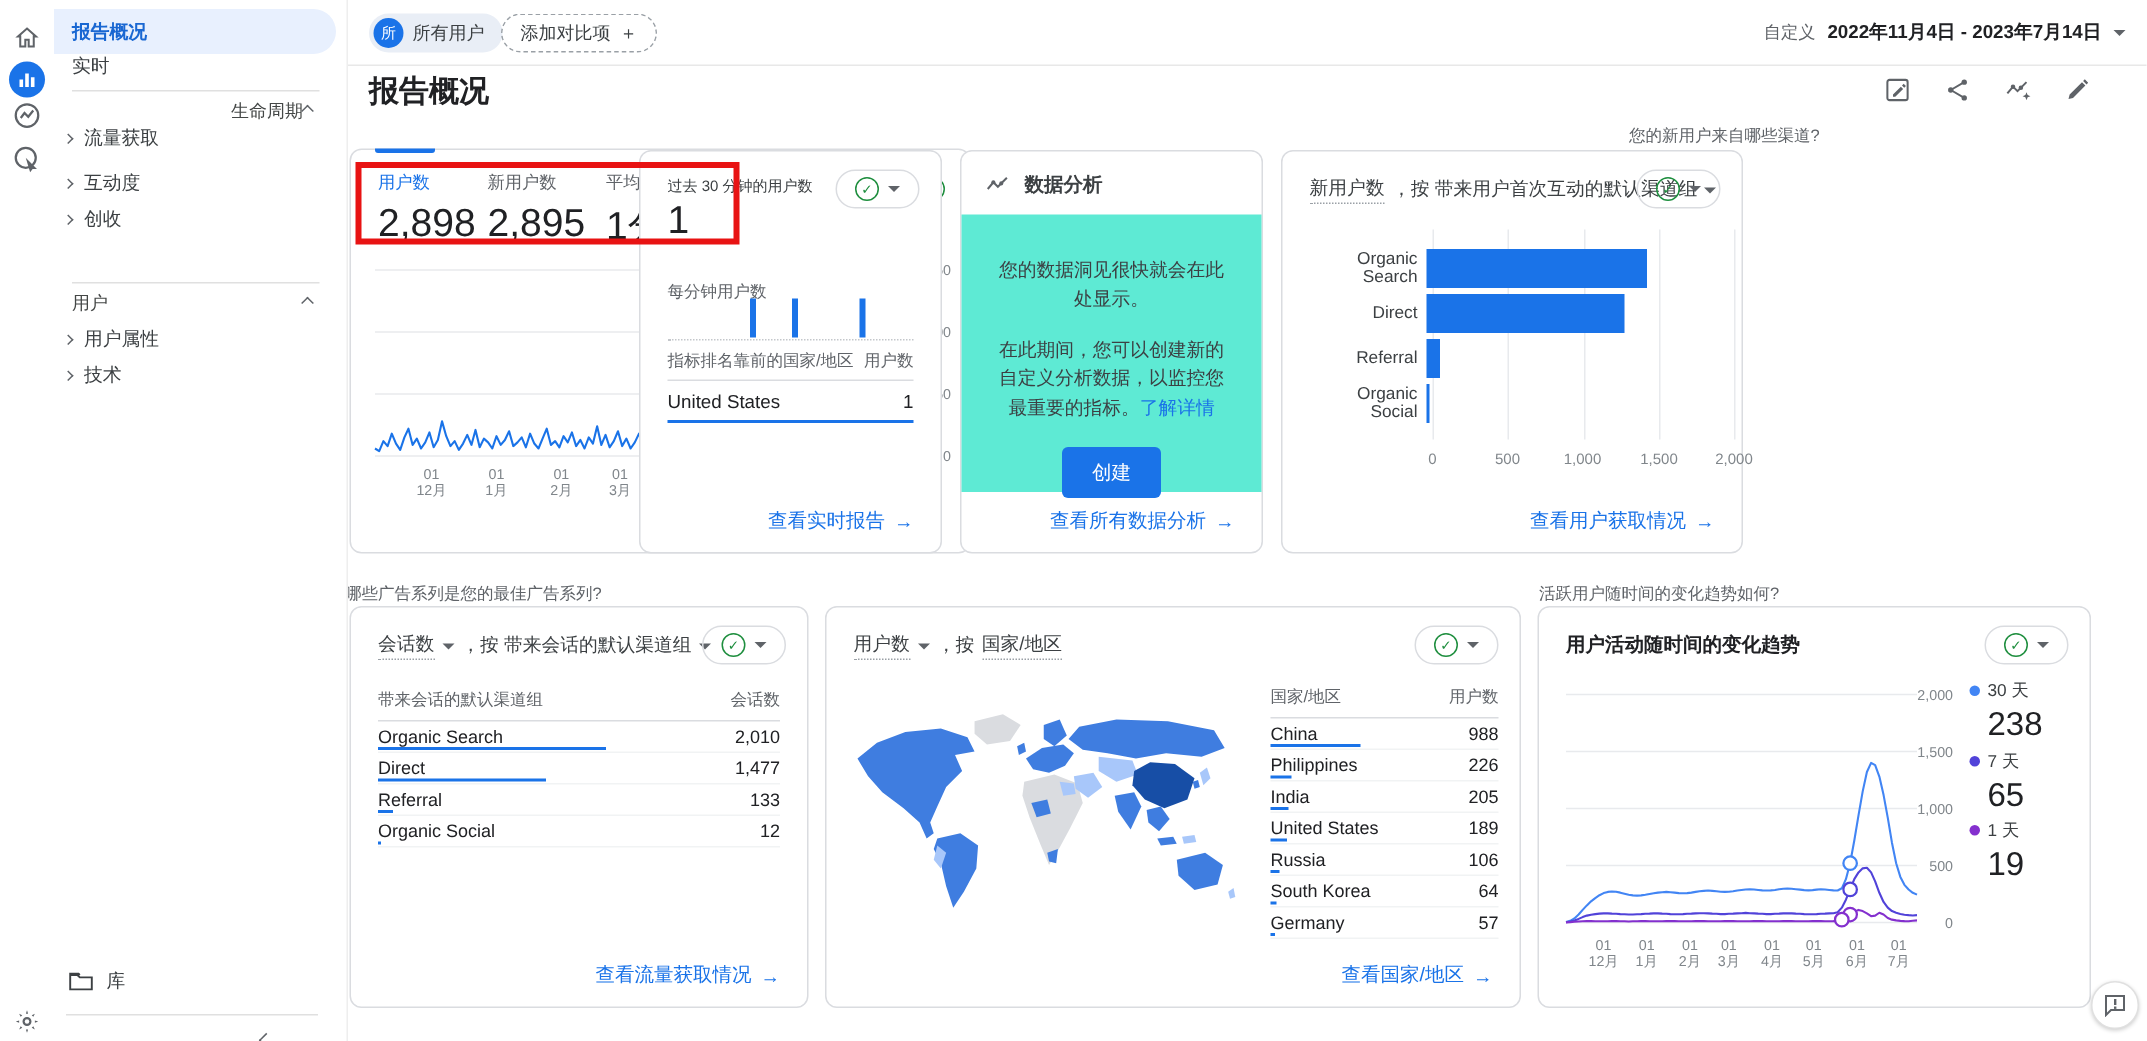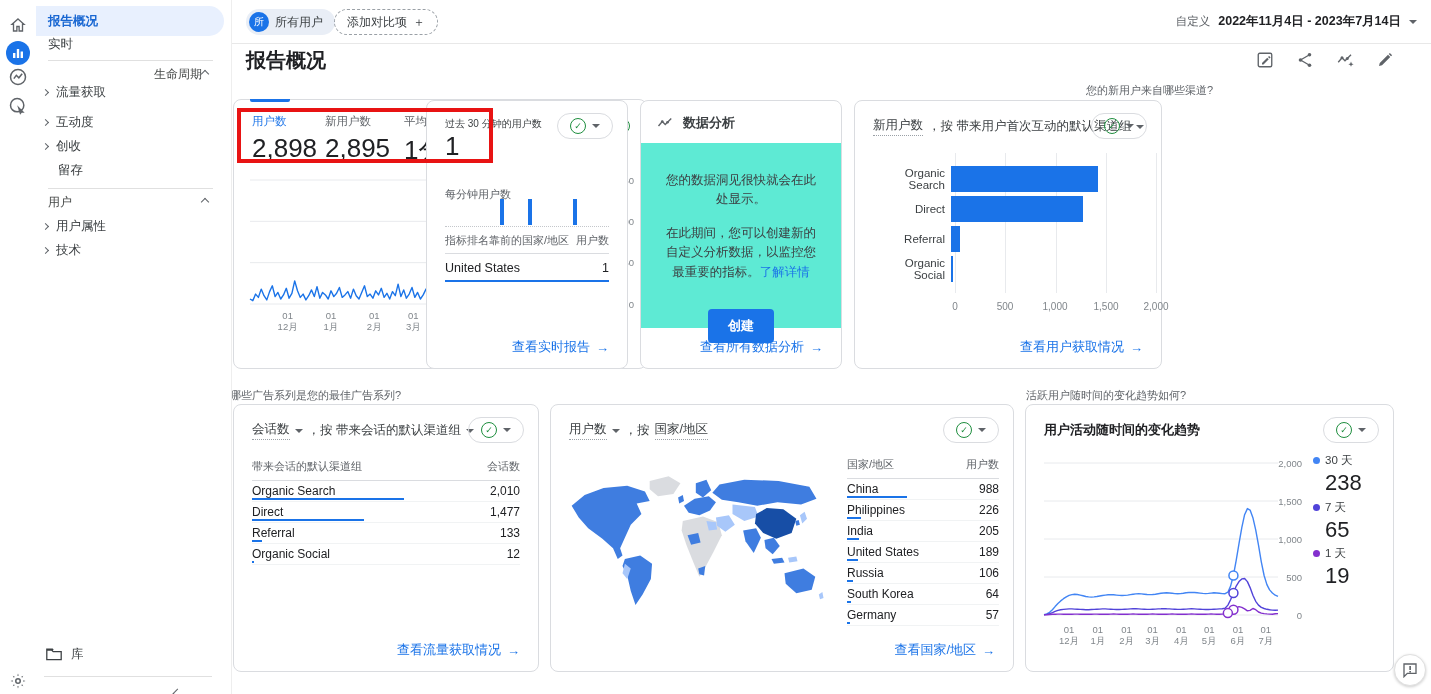--- a/index.html
+++ b/index.html
@@ -63,21 +63,21 @@
   .rt-bars { position:absolute; left:18px; right:18px; top:98px; height:28px; border-bottom:1px dotted #c4c7cb; }
   .rt-bar { position:absolute; bottom:1px; width:4px; height:26px; background:#1a73e8; }
   .mini-table { position:absolute; left:18px; right:18px; }
   .mt-head { display:flex; justify-content:space-between; font-size:11px; color:#5f6368; padding-bottom:5px; border-bottom:1px solid #dadce0; }
   .mt-row { display:flex; justify-content:space-between; font-size:12.5px; color:#202124; padding-top:7px; }
   .mt-bar { height:2px; background:#1a73e8; margin-top:5px; }
 
   
   .ins-header { position:absolute; left:16px; top:13px; display:flex; align-items:center; gap:8px; font-size:13px; font-weight:bold; color:#3c4043; }
   .ins-body { position:absolute; left:0; right:0; top:42px; bottom:40px; background:#5eead4; text-align:center; padding:28px 20px 0; font-size:12.5px; color:#3c4043; line-height:1.55; }
-  .ins-btn { margin-top:27px; display:inline-block; background:#1a73e8; color:#fff; font-size:13px; padding:8px 20px; border-radius:4px; border:none; cursor:pointer;font-weight:bold; }
+  .ins-btn { margin-top:16px; display:inline-block; background:#1a73e8; color:#fff; font-size:13px; padding:8px 20px; border-radius:4px; border:none; cursor:pointer; }
   .link-blue { color:#1a73e8; cursor:pointer; text-decoration:none; }
 
   
   .hbar-wrap { position:absolute; left:16px; top:52px; width:275px; height:145px; }
   .hbar-grid { position:absolute; left:84px; top:0; width:201px; height:140px; }
   .hbar-grid i { position:absolute; top:0; bottom:0; width:1px; background:#e8eaed; }
   .hbar-row { position:absolute; left:0; width:285px; height:26px; display:flex; align-items:center; }
   .hbar-cat { width:80px; text-align:right; padding-right:6px; font-size:11.5px; color:#3c4043; flex:none; }
   .hbar-bar { height:26px; background:#1a73e8; }
   .hbar-ticks { position:absolute; left:16px; top:200px; width:275px; height:12px; }
@@ -154,23 +154,20 @@
       <i class="chev chev-right" style="margin:0 8px 0 7px"></i>
       <span>流量获取</span>
     </div>
   <div class="nav-item" style="top:110px">
       <i class="chev chev-right" style="margin:0 8px 0 7px"></i>
       <span>互动度</span>
     </div>
   <div class="nav-item" style="top:134px">
       <i class="chev chev-right" style="margin:0 8px 0 7px"></i>
       <span>创收</span>
-    </div>
-  <div class="nav-item" style="top:158px;padding-left:22px">
-      <span>留存</span>
     </div>
   <div class="nav-div" style="top:188px"></div>
 
   <div class="nav-item nav-sec" style="top:190px;padding-left:12px;justify-content:space-between;padding-right:16px">
     <span>用户</span>
       <i class="chev chev-up"></i>
   </div>
   <div class="nav-item" style="top:214px">
       <i class="chev chev-right" style="margin:0 8px 0 7px"></i>
       <span>用户属性</span>

